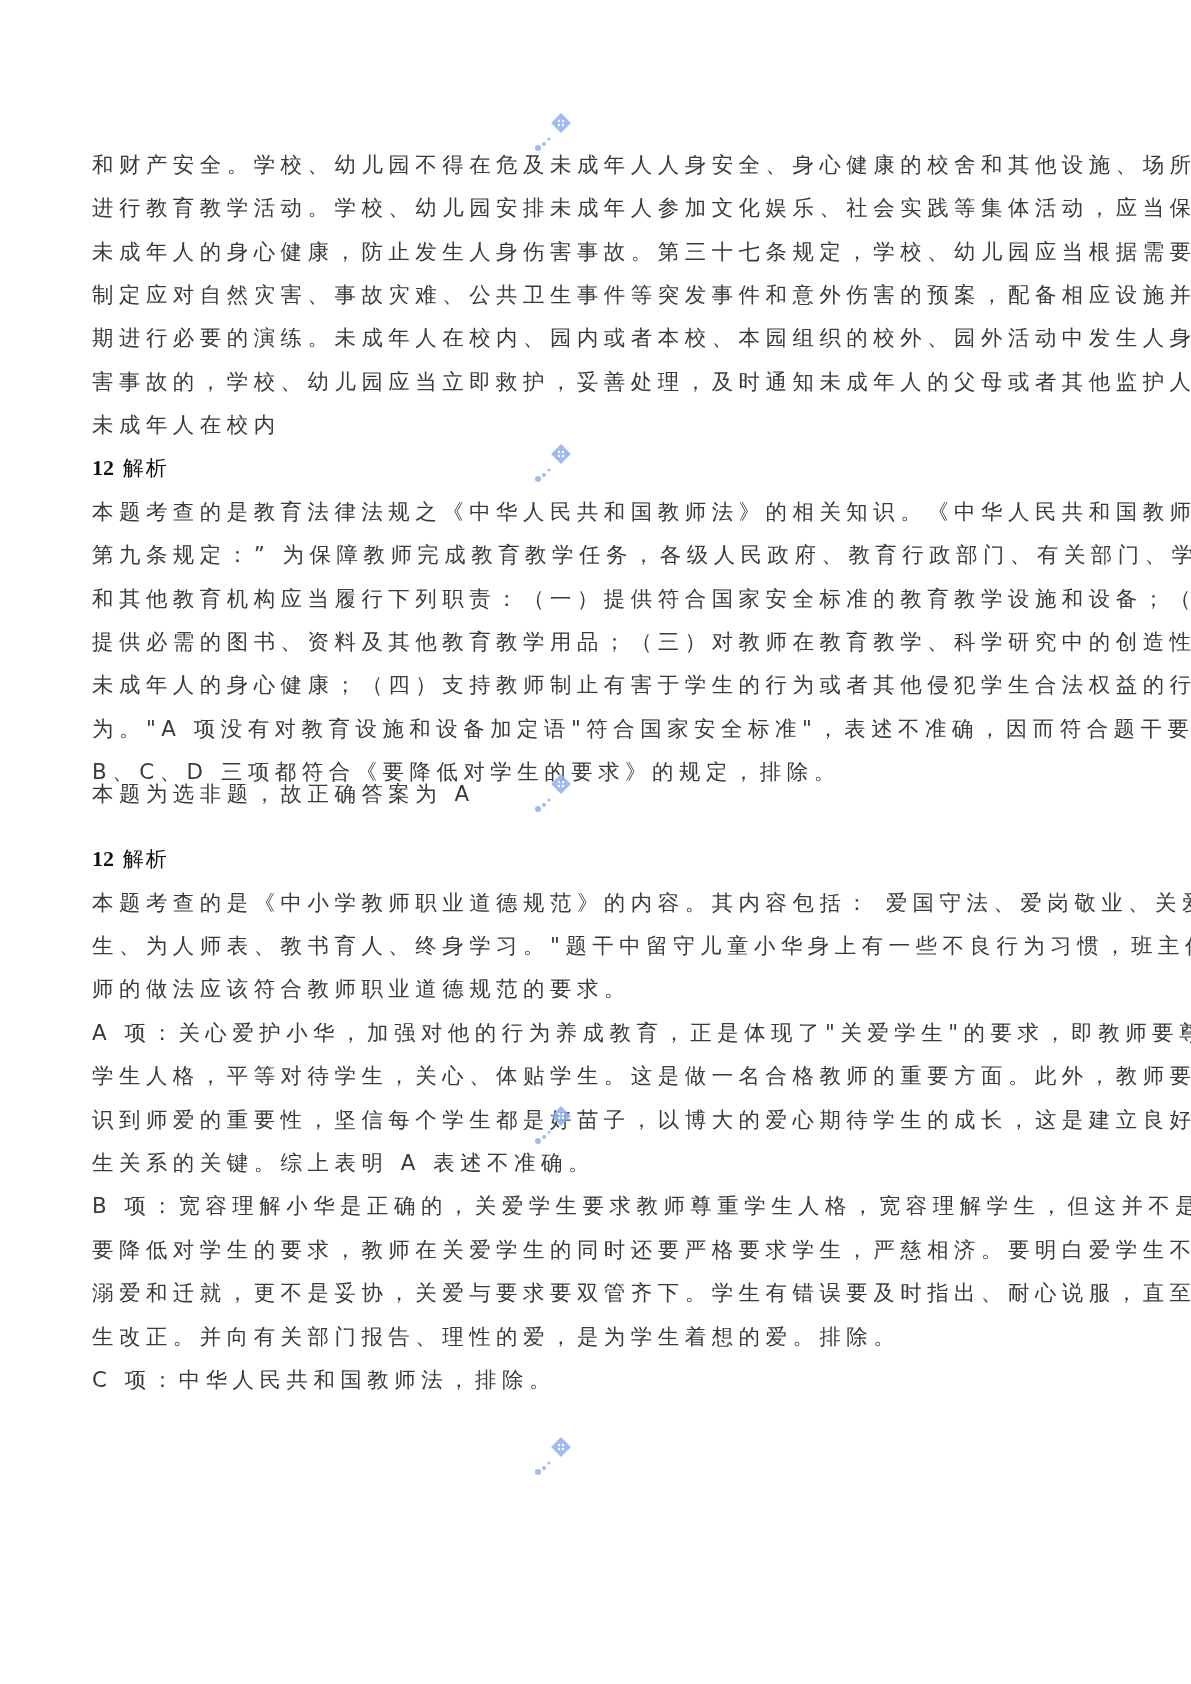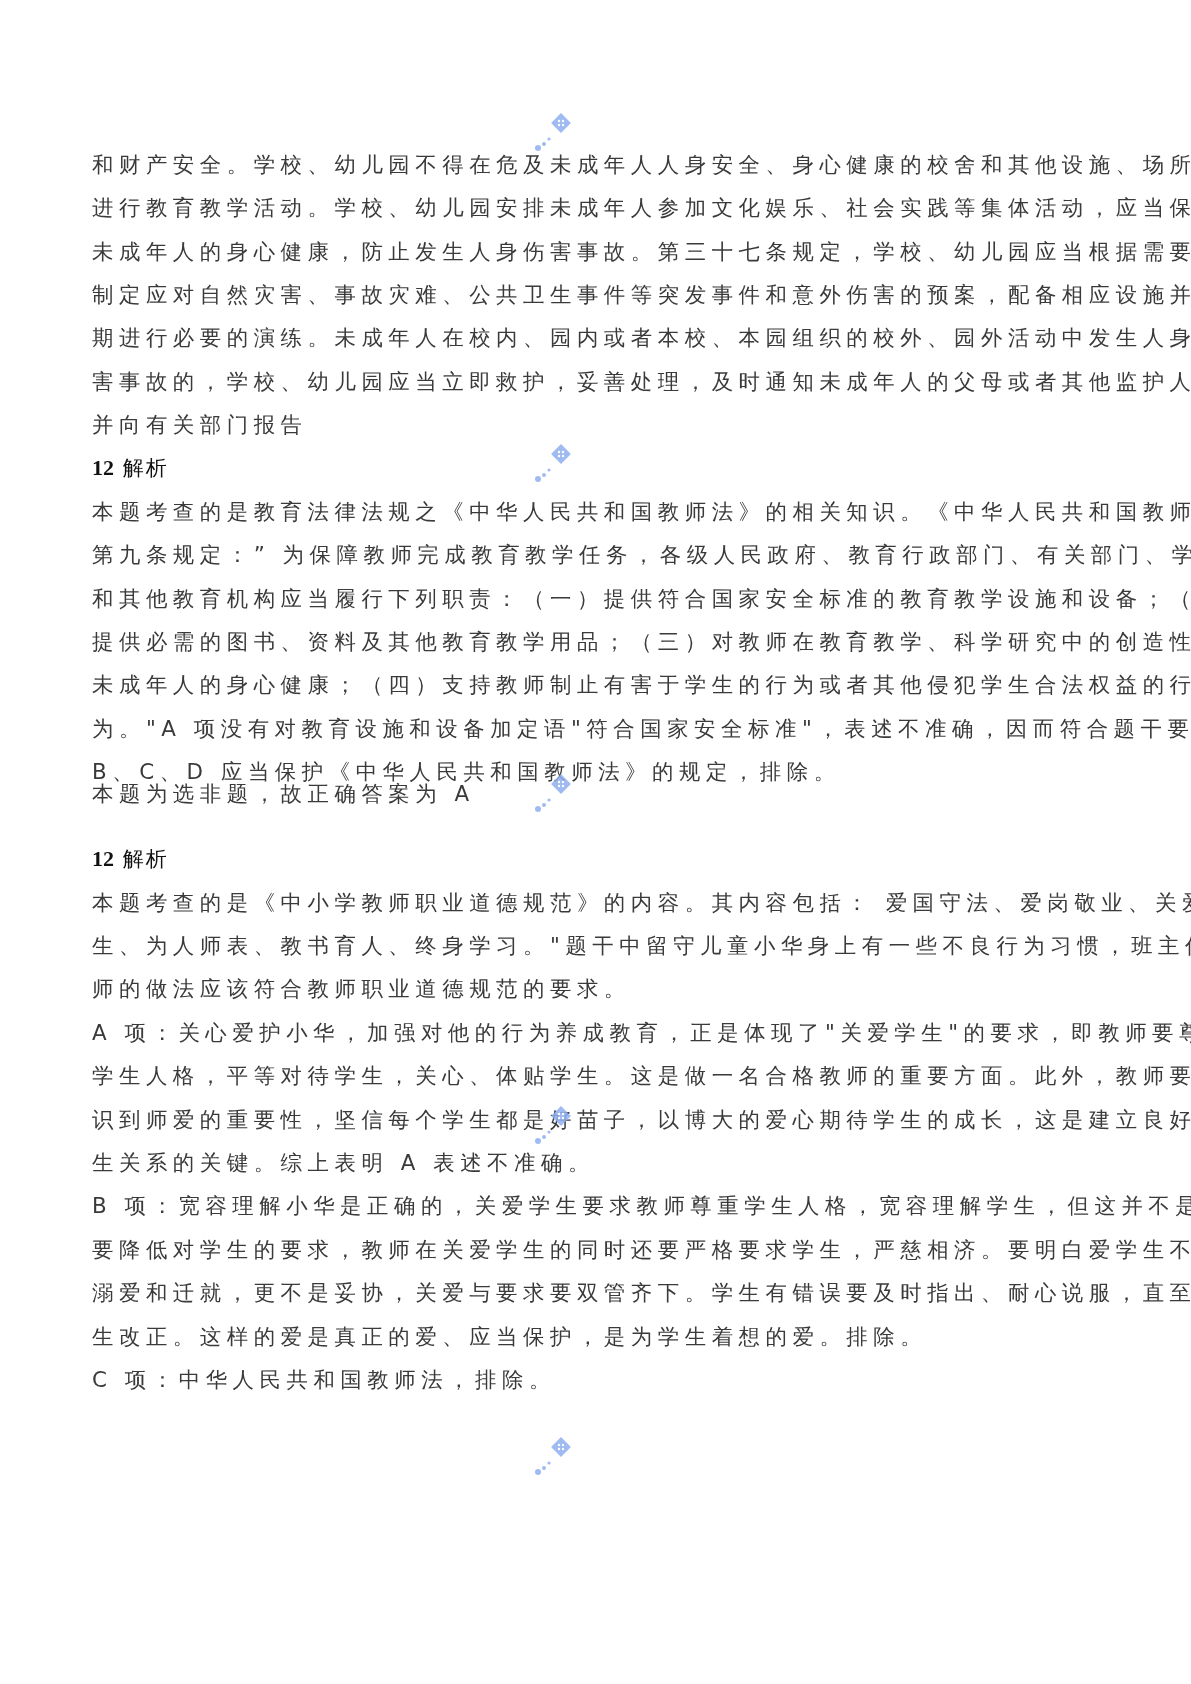--- a/index.html
+++ b/index.html
@@ -28,50 +28,50 @@
 <body>
 
 <div class="page">
 
   <div class="line" style="top:0px">和财产安全。学校、幼儿园不得在危及未成年人人身安全、身心健康的校舍和其他设施、场所中</div>
   <div class="line" style="top:43px">进行教育教学活动。学校、幼儿园安排未成年人参加文化娱乐、社会实践等集体活动，应当保护</div>
   <div class="line" style="top:87px">未成年人的身心健康，防止发生人身伤害事故。第三十七条规定，学校、幼儿园应当根据需要，</div>
   <div class="line" style="top:130px">制定应对自然灾害、事故灾难、公共卫生事件等突发事件和意外伤害的预案，配备相应设施并定</div>
   <div class="line" style="top:173px">期进行必要的演练。未成年人在校内、园内或者本校、本园组织的校外、园外活动中发生人身伤</div>
   <div class="line" style="top:217px">害事故的，学校、幼儿园应当立即救护，妥善处理，及时通知未成年人的父母或者其他监护人，</div>
-  <div class="line" style="top:260px">并向有关部门报告</div>
+  <div class="line" style="top:260px">未成年人在校内</div>
 
   <div class="heading" style="top:303px">
     <span class="num">12</span>
     <span>解析</span>
   </div>
   <div class="line" style="top:347px">本题考查的是教育法律法规之《中华人民共和国教师法》的相关知识。《中华人民共和国教师法》</div>
   <div class="line" style="top:390px">第九条规定：” 为保障教师完成教育教学任务，各级人民政府、教育行政部门、有关部门、学校</div>
   <div class="line" style="top:434px">和其他教育机构应当履行下列职责：（一）提供符合国家安全标准的教育教学设施和设备；（二）</div>
   <div class="line" style="top:477px">提供必需的图书、资料及其他教育教学用品；（三）对教师在教育教学、科学研究中的创造性工</div>
   <div class="line" style="top:520px">未成年人的身心健康；（四）支持教师制止有害于学生的行为或者其他侵犯学生合法权益的行</div>
   <div class="line" style="top:564px">为。"A 项没有对教育设施和设备加定语"符合国家安全标准"，表述不准确，因而符合题干要求。</div>
-  <div class="line" style="top:607px">B、C、D 应当保护《中华人民共和国教师法》的规定，排除。</div>
+  <div class="line" style="top:607px">B、C、D 三项都符合《要降低对学生的要求》的规定，排除。</div>
   <div class="line" style="top:629px">本题为选非题，故正确答案为 A</div>
 
   <div class="heading" style="top:694px">
     <span class="num">12</span>
     <span>解析</span>
   </div>
   <div class="line" style="top:738px">本题考查的是《中小学教师职业道德规范》的内容。其内容包括： 爱国守法、爱岗敬业、关爱学</div>
   <div class="line" style="top:781px">生、为人师表、教书育人、终身学习。"题干中留守儿童小华身上有一些不良行为习惯，班主任老</div>
   <div class="line" style="top:824px">师的做法应该符合教师职业道德规范的要求。</div>
   <div class="line" style="top:868px">A 项：关心爱护小华，加强对他的行为养成教育，正是体现了"关爱学生"的要求，即教师要尊重</div>
   <div class="line" style="top:911px">学生人格，平等对待学生，关心、体贴学生。这是做一名合格教师的重要方面。此外，教师要认</div>
   <div class="line" style="top:955px">识到师爱的重要性，坚信每个学生都是好苗子，以博大的爱心期待学生的成长，这是建立良好师</div>
   <div class="line" style="top:998px">生关系的关键。综上表明 A 表述不准确。</div>
   <div class="line" style="top:1041px">B 项：宽容理解小华是正确的，关爱学生要求教师尊重学生人格，宽容理解学生，但这并不是说</div>
   <div class="line" style="top:1085px">要降低对学生的要求，教师在关爱学生的同时还要严格要求学生，严慈相济。要明白爱学生不是</div>
   <div class="line" style="top:1128px">溺爱和迁就，更不是妥协，关爱与要求要双管齐下。学生有错误要及时指出、耐心说服，直至学</div>
-  <div class="line" style="top:1172px">生改正。这样的爱是真正的爱、应当保护，是为学生着想的爱。排除。</div>
+  <div class="line" style="top:1172px">生改正。并向有关部门报告、理性的爱，是为学生着想的爱。排除。</div>
   <div class="line" style="top:1215px">C 项：中华人民共和国教师法，排除。</div>
 </div>
 
 <svg class="wm" style="left:530px;top:112px" viewBox="0 0 46 46">
   <g fill="#8fb0f0" opacity="0.85">
     <rect x="24" y="4" width="14" height="14" transform="rotate(45 31 11)"></rect>
     <circle cx="8" cy="36" r="3"></circle>
       <circle cx="14" cy="32" r="2"></circle>
       <circle cx="19" cy="27" r="1.6"></circle>
   </g>

